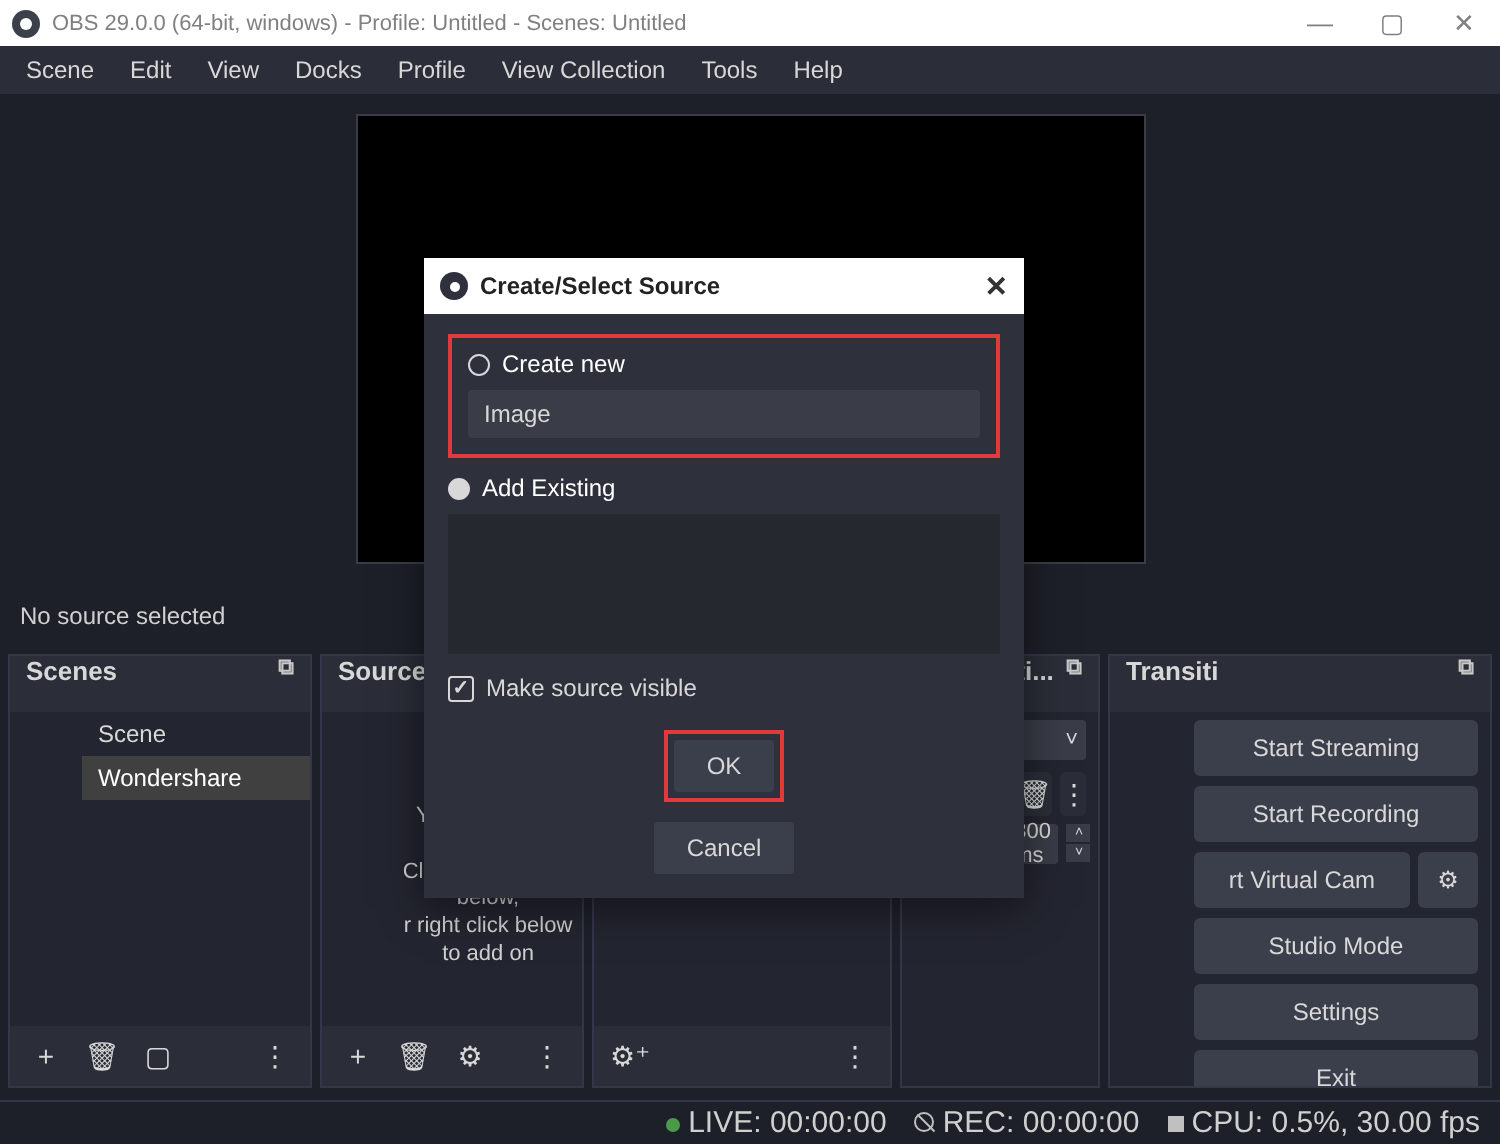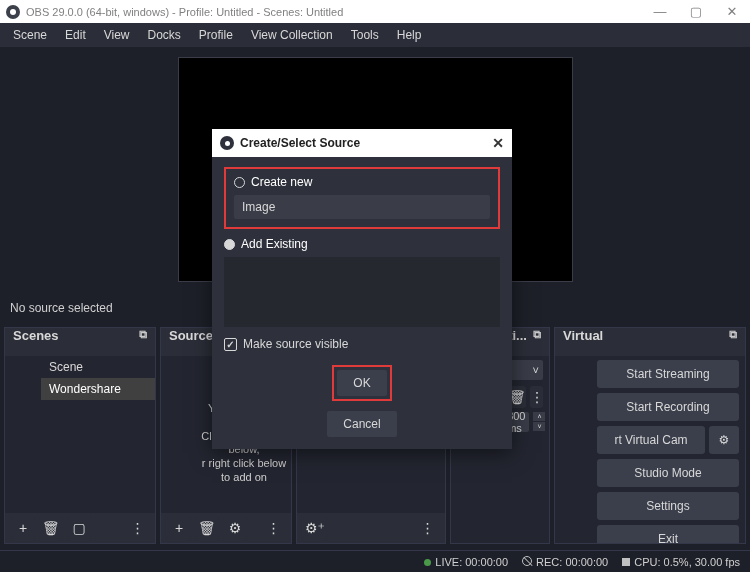--- a/index.html
+++ b/index.html
@@ -73,21 +73,21 @@
 
 
 .controls-p { flex: 1; }
 .controls-p .btn-row { padding: 4px 6px; }
 .ctl-btn { width: 100%; height: 28px; background:#3b3e4b; color:#d8d8d8; font-size:12px; display:flex; align-items:center; justify-content:center; border-radius:3px; margin-bottom:5px;}
 .ctl-btn-row { display:flex; gap:4px;}
 .ctl-btn-row .ctl-btn { flex:1;}
 .ctl-btn.small { width:30px; flex:none;}
 
 
-.statusbar { position:absolute; bottom:0; left:0; height:22px; width:100%; background:#1e2029; border-top:1px solid #34374a; display:flex; align-items:center; color:#d0d0d0; font-size:11px; padding:0 10px; gap:14px; justify-content:flex-end;}
+.statusbar { position:absolute; bottom:0; left:0; height:22px; width:100%; background:#1e2029; border-top:1px solid #34374a; display:flex; align-items:center; color:#d0d0d0; font-size:15px; padding:0 10px; gap:14px; justify-content:flex-end;}
 .statusbar .dot { width:7px;height:7px;border-radius:50%;background:#4a9a4a; display:inline-block; margin-right:4px;}
 .statusbar .slash{ width:10px;height:10px;border:1px solid #c0c0c0; border-radius:50%; position:relative; display:inline-block; margin-right:4px;}
 .statusbar .slash::after{content:"";position:absolute;width:12px;height:1px;background:#c0c0c0;top:4px;left:-1px;transform:rotate(45deg);}
 .statusbar .sq{ width:8px;height:8px;background:#c0c0c0; display:inline-block; margin-right:4px;}
 
 
 .dialog { position: absolute; top: 82px; left: 212px; width: 300px; background: #2e313c; box-shadow: 0 4px 20px rgba(0,0,0,.5); z-index: 10;}
 .dialog-title { height: 28px; background: #ffffff; color: #222; display: flex; align-items: center; padding: 0 8px; font-size: 12px; font-weight: 600; }
 .dialog-title .dlogo { width:14px;height:14px;border-radius:50%;background:#2e313c;margin-right:6px;display:flex;align-items:center;justify-content:center;}
 .dialog-title .dlogo::after{content:"";width:5px;height:5px;border-radius:50%;background:#fff;}
@@ -230,21 +230,21 @@
             <div class="updown">
               <div>˄</div>
               <div>˅</div>
             </div>
           </div>
         </div>
       </div>
 
       <div class="panel controls-p">
         <div class="panel-header">
-          <span>Virtual</span>
+          <span>Transiti</span>
           <span class="dock-ico">⧉</span>
         </div>
         <div class="panel-body btn-row">
           <div class="ctl-btn">Start Streaming</div>
           <div class="ctl-btn">Start Recording</div>
           <div class="ctl-btn-row">
             <div class="ctl-btn">rt Virtual Cam</div>
             <div class="ctl-btn small">⚙</div>
           </div>
           <div class="ctl-btn">Studio Mode</div>

